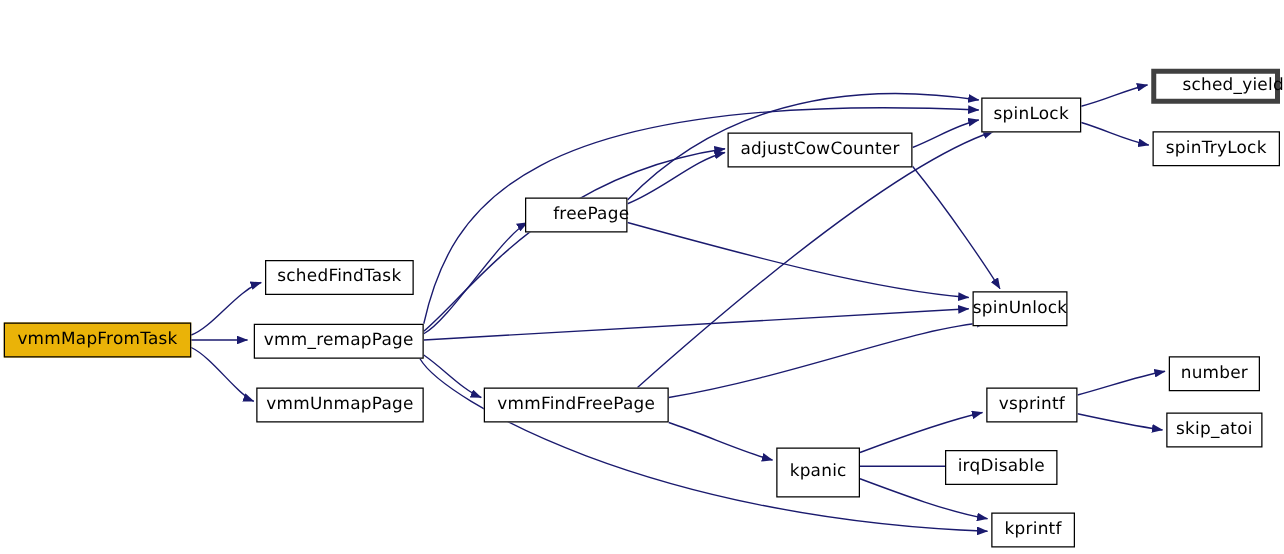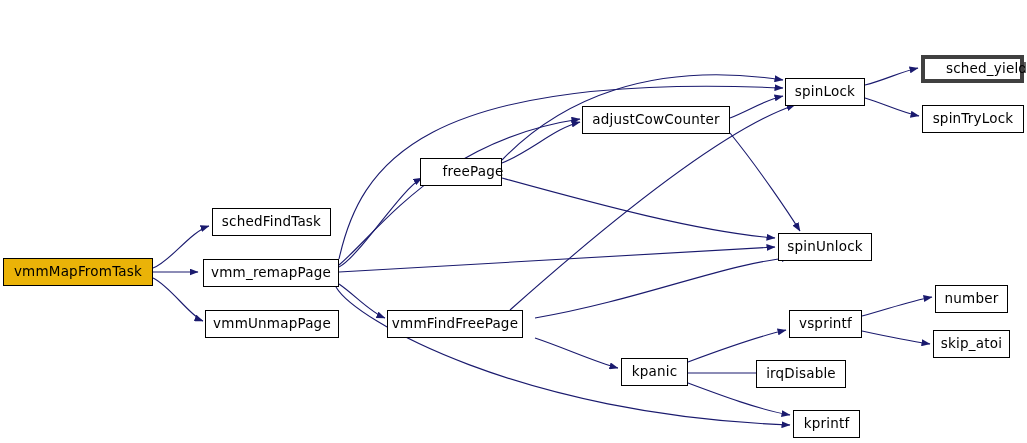--- a/index.html
+++ b/index.html
@@ -98,33 +98,33 @@
       </div>
       <div class="node" style="left: 203px; top: 259px; width: 136px; height: 28px;">
         <span class="node-label">vmm_remapPage</span>
       </div>
       <div class="node" style="left: 205px; top: 310px; width: 134px; height: 28px;">
         <span class="node-label">vmmUnmapPage</span>
       </div>
       <div class="node" style="left: 420px; top: 158px; width: 82px; height: 28px; padding-left: 24px;">
         <span class="node-label">freePage</span>
       </div>
-      <div class="node" style="left: 387px; top: 310px; width: 136px; height: 28px;">
+      <div class="node" style="left: 387px; top: 310px; width: 148px; height: 28px;">
         <span class="node-label">vmmFindFreePage</span>
       </div>
       <div class="node" style="left: 582px; top: 106px; width: 148px; height: 28px;">
         <span class="node-label">adjustCowCounter</span>
       </div>
-      <div class="node" style="left: 621px; top: 358px; width: 67px; height: 28px;">
+      <div class="node" style="left: 621px; top: 358px; width: 67px; height: 40px;">
         <span class="node-label">kpanic</span>
       </div>
       <div class="node" style="left: 785px; top: 78px; width: 80px; height: 28px; align-items: center;">
         <span class="node-label">spinLock</span>
       </div>
-      <div class="node" style="left: 778px; top: 233px; width: 94px; height: 28px;">
+      <div class="node" style="left: 778px; top: 233px; width: 76px; height: 28px;">
         <span class="node-label">spinUnlock</span>
       </div>
       <div class="node" style="left: 789px; top: 310px; width: 73px; height: 28px;">
         <span class="node-label">vsprintf</span>
       </div>
       <div class="node" style="left: 756px; top: 360px; width: 90px; height: 28px;">
         <span class="node-label">irqDisable</span>
       </div>
       <div class="node" style="left: 793px; top: 410px; width: 67px; height: 28px;">
         <span class="node-label">kprintf</span>

